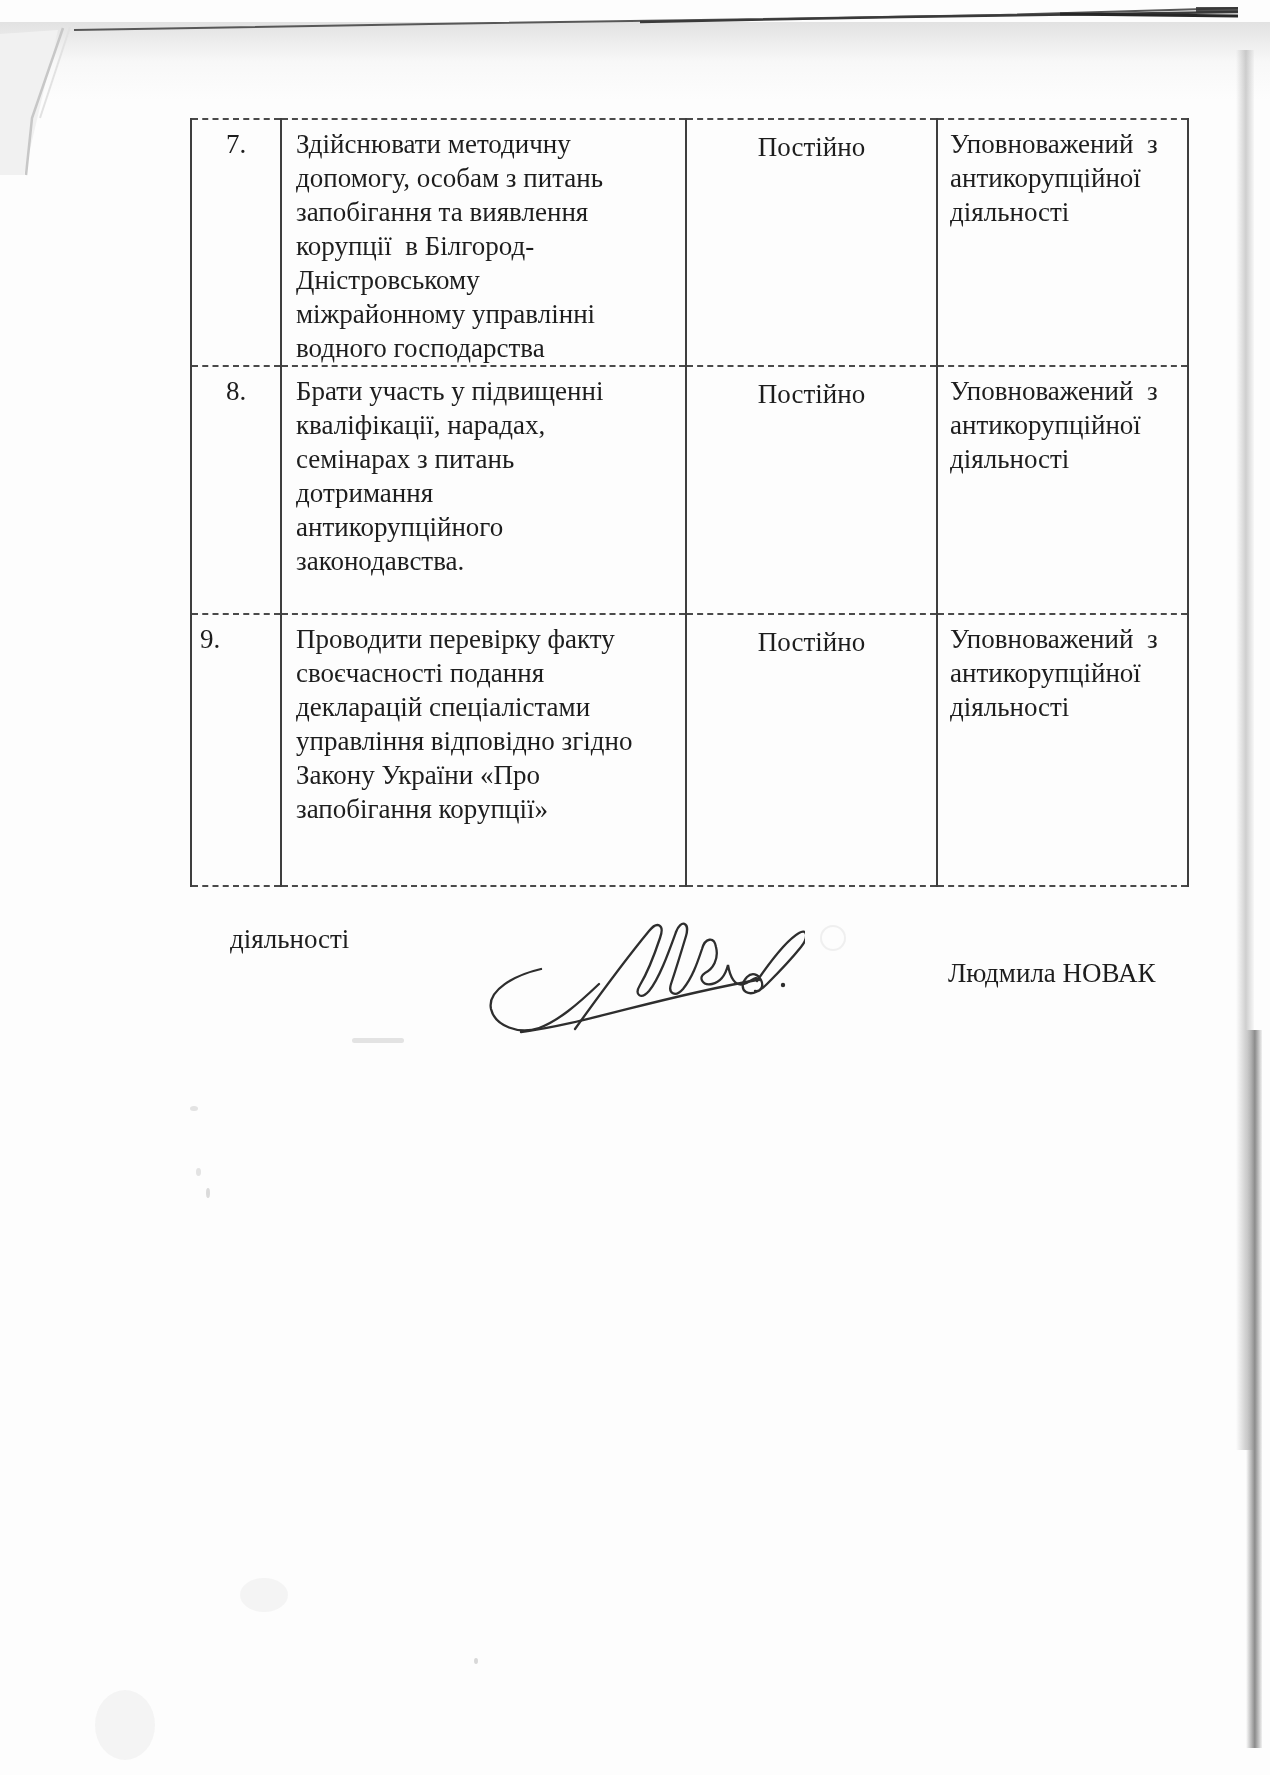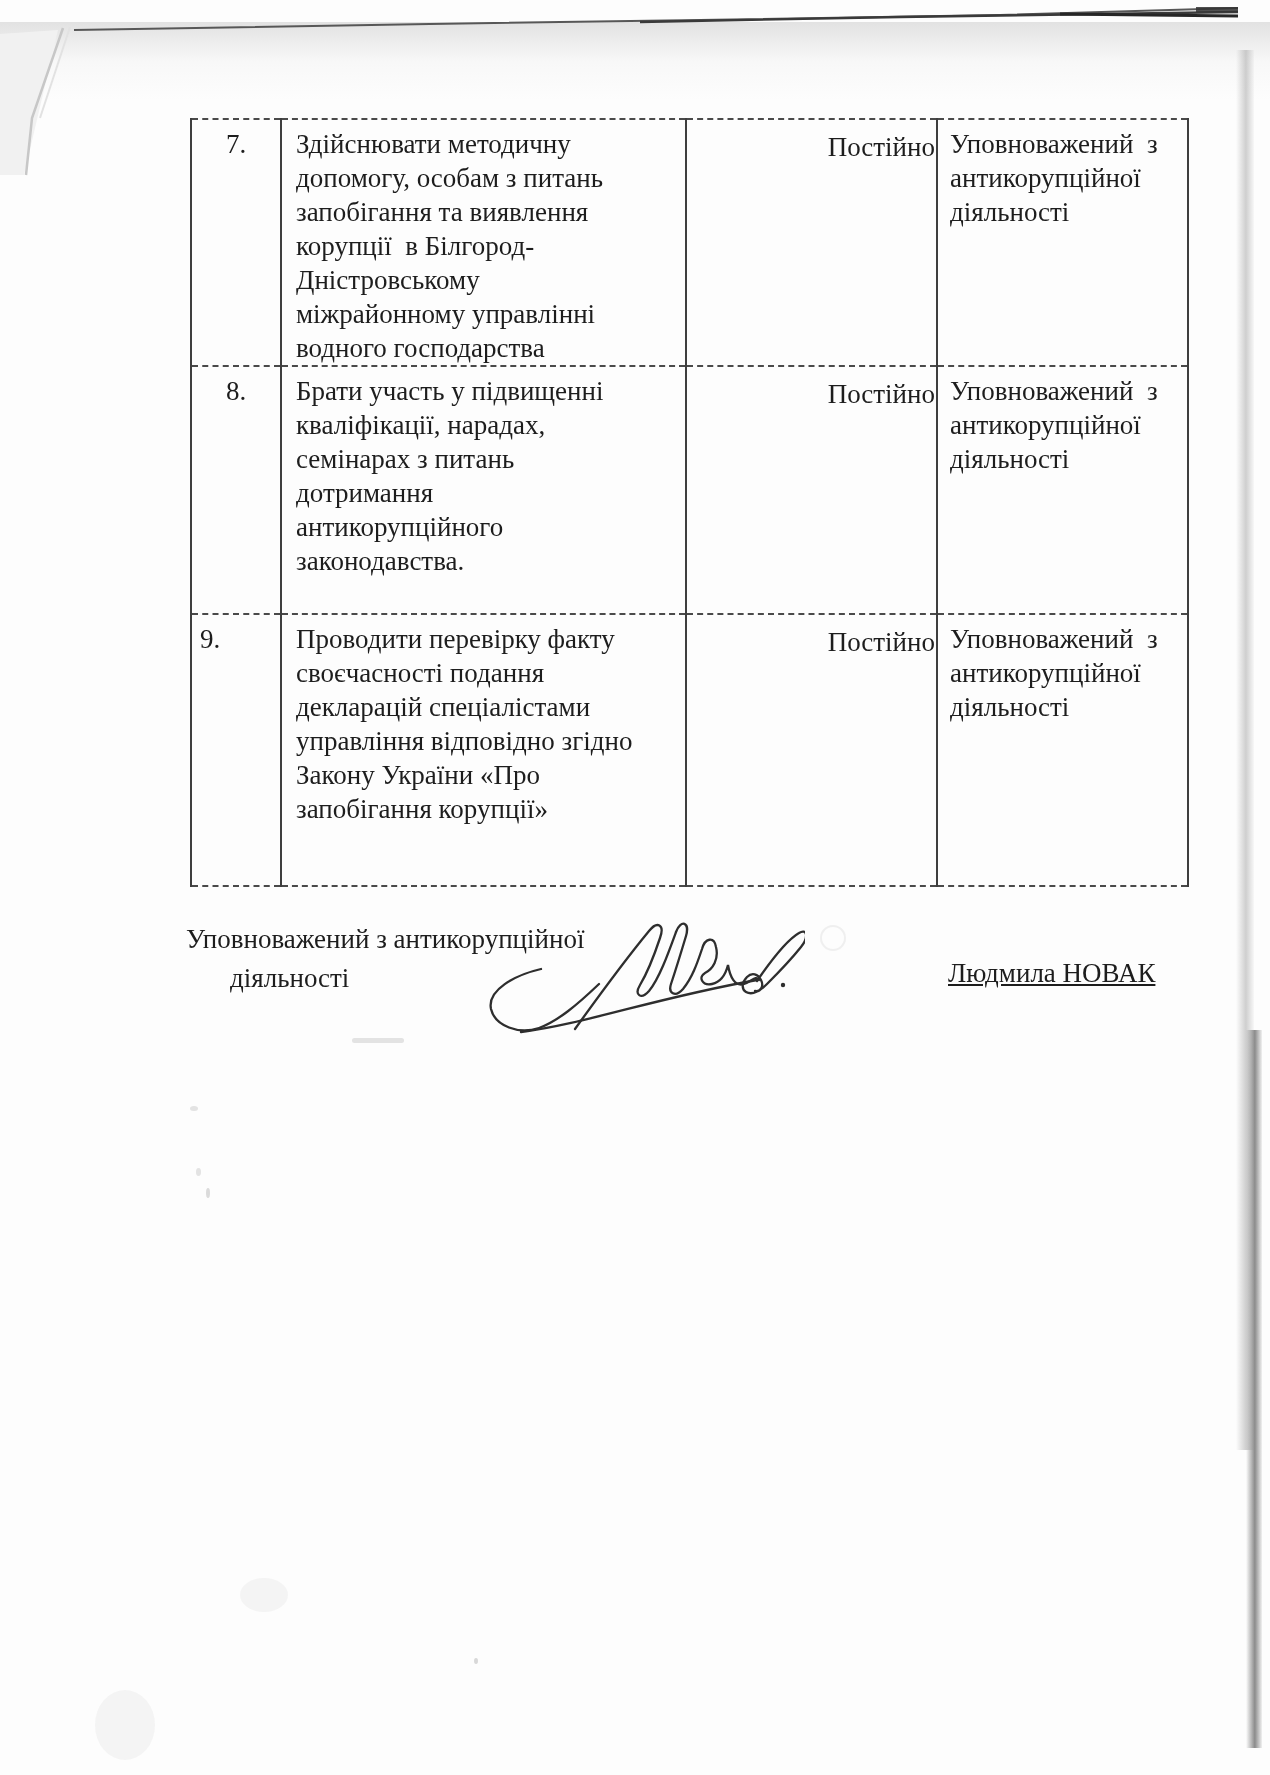--- a/index.html
+++ b/index.html
@@ -24,26 +24,26 @@
   table.plan{position:absolute;left:190px;top:118px;width:997px;
     border-collapse:collapse;table-layout:fixed;}
   table.plan td{
     border-left:2px solid #3e3e3e;border-right:2px solid #3e3e3e;
     border-top:2px dashed #4a4a4a;border-bottom:2px dashed #4a4a4a;
     vertical-align:top;font-size:27px;line-height:34px;}
   tr.r0 td{height:228px;} tr.r1 td{height:235px;} tr.r2 td{height:259px;}
   td.cell-num{text-align:center;padding-top:7px;}
   tr.r2 td.cell-num{text-align:left;padding-left:8px;}
   td.cell-task{padding:7px 14px 0 14px;white-space:pre-wrap;font-size:26px;}
-  td.cell-freq{text-align:right;padding-top:10px;}
+  td.cell-freq{text-align:center;padding-top:10px;}
   td.cell-resp{padding:7px 20px 0 12px;white-space:pre-wrap;font-size:26px;}
   
   .signoff-title{position:absolute;left:186px;top:920px;font-size:27px;line-height:39px;}
   .signoff-title .l2{margin-left:44px;}
-  .signer-name{position:absolute;left:948px;top:958px;font-size:27px;text-decoration:underline;}
+  .signer-name{position:absolute;left:948px;top:958px;font-size:27px;}
   .signature{position:absolute;left:425px;top:872px;width:380px;height:172px;}
 </style>
 </head>
 <body>
 
 <div class="page">
 
   <div class="top-shade"></div>
 
   <svg class="top-edge" viewBox="0 0 1270 44">
@@ -107,21 +107,20 @@
 запобігання корупції»</td>
         <td class="cell-freq">Постійно</td>
         <td class="cell-resp">Уповноважений  з
 антикорупційної
 діяльності</td>
       </tr>
     </tbody>
   </table>
 
   <div class="signoff-title">
-    <div>Уповноважений з антикорупційної</div>
     <div class="l2">діяльності</div>
   </div>
 
   <svg class="signature" viewBox="0 0 380 172">
     <g fill="none" stroke="#2e2e2e" stroke-width="2.3" stroke-linecap="round">
       <path d="M116,97 C90,103 62,118 66,137 C70,154 94,163 114,156 C133,149 152,133 174,112"></path>
       <path d="M96,160 C160,152 230,126 332,108"></path>
       <path d="M150,157 C178,118 205,82 224,59 C232,49 240,52 235,66 C229,84 221,103 215,113 C209,123 216,128 224,119 C234,107 243,82 251,60 C256,47 265,50 261,64 C255,84 249,103 246,112 C243,121 250,126 258,117 C267,106 272,92 277,77 C280,66 289,64 291,75 C294,87 288,97 280,101 C273,105 277,114 287,112 C296,110 301,101 303,93 C305,105 310,115 319,112 C327,109 331,103 334,108"></path>
       <path d="M332,109 C345,90 362,68 374,61 C382,56 384,65 376,75 C364,90 350,104 342,112 C335,119 328,124 321,120 C316,117 317,110 322,105 C327,100 333,102 336,108 C339,114 336,120 330,119"></path>
       <circle cx="358" cy="113" r="2.2" fill="#2e2e2e" stroke="none"></circle>

